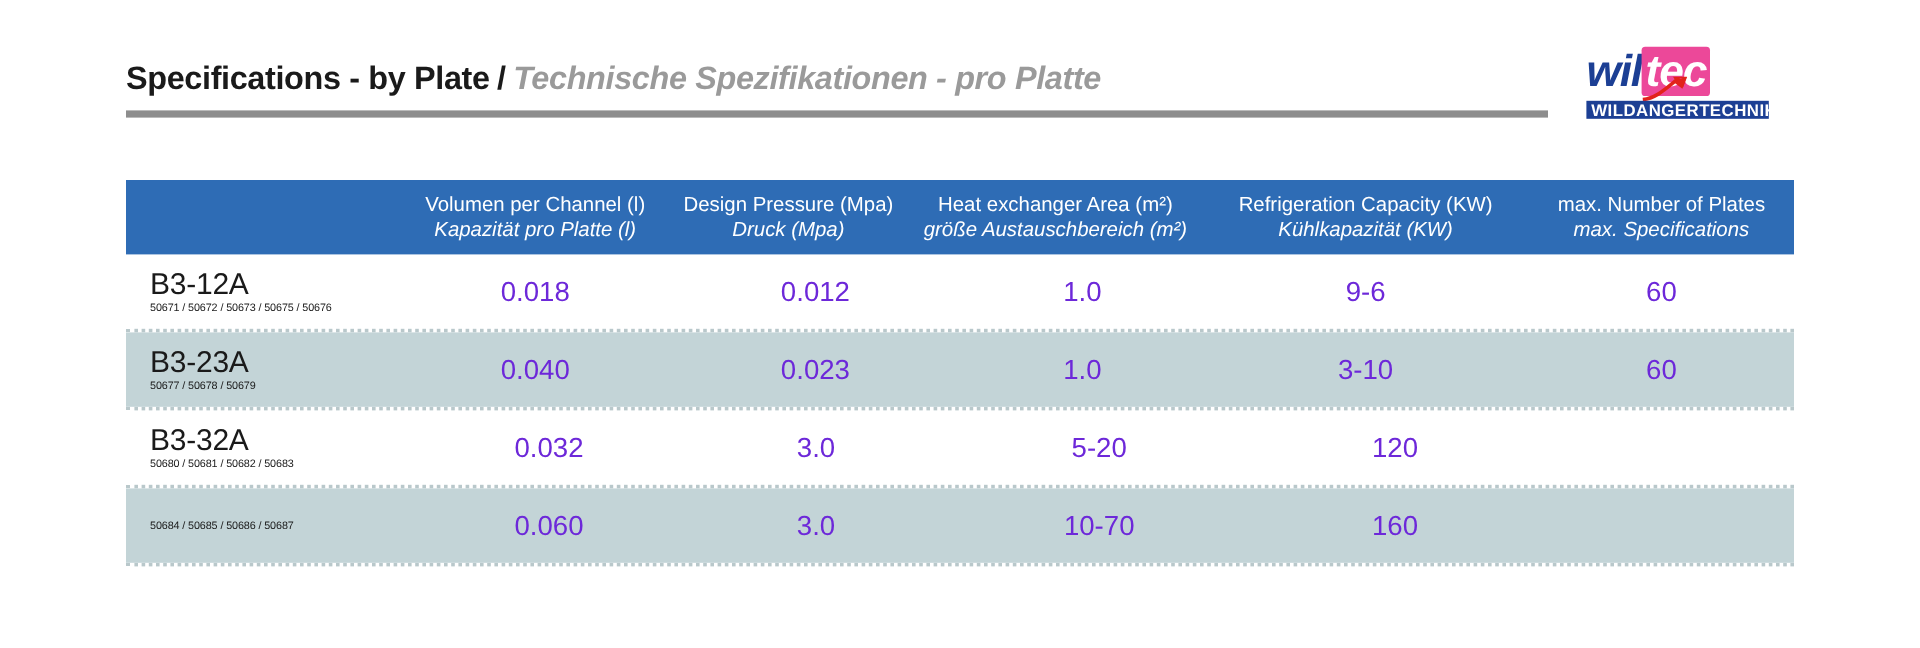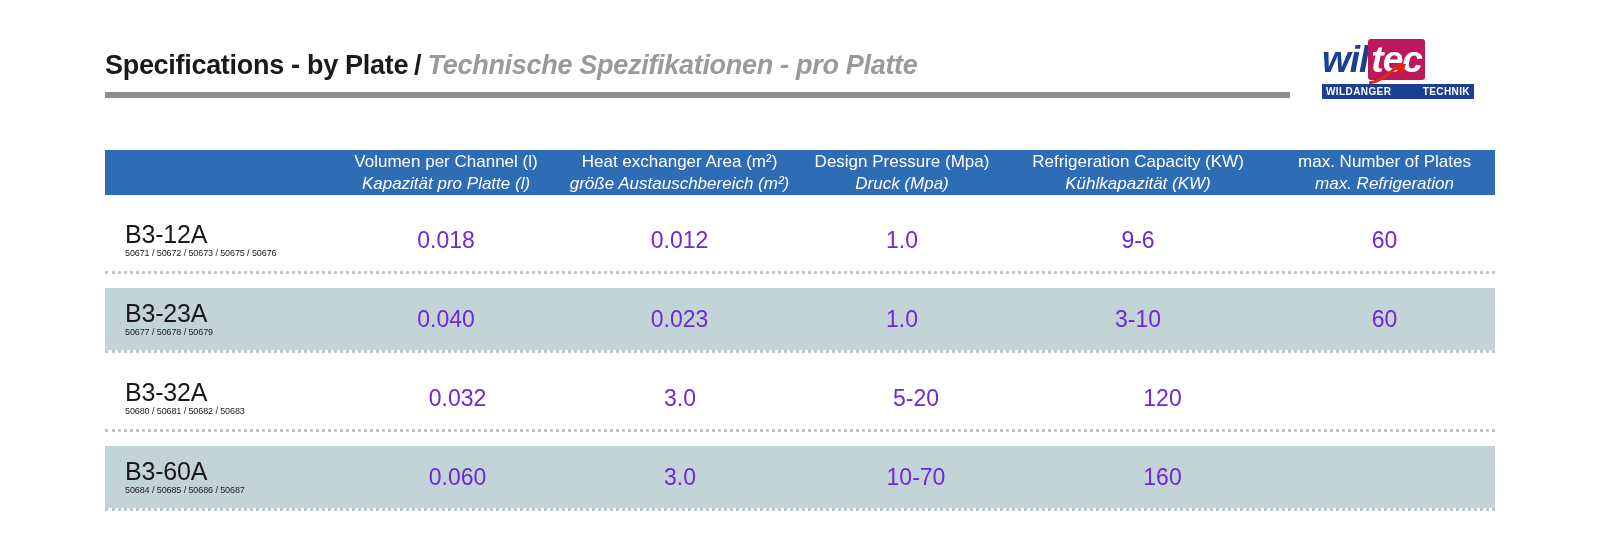--- a/index.html
+++ b/index.html
@@ -75,40 +75,40 @@
     height: 44px;
     font-size: 37px;
     font-weight: bold;
     font-style: italic;
     color: #1c3f94;
     letter-spacing: -1px;
     line-height: 44px;
   }
   .logo-tec {
     color: #ffffff;
-    background: #be185d;
+    background: #ec4899;
     padding: 0 3px;
     border-radius: 3px;
   }
   .logo-swoosh {
     position: absolute;
     left: 46px;
     top: 26px;
     width: 46px;
     height: 22px;
   }
   .logo-bar {
     position: absolute;
     left: 0;
     top: 46px;
     width: 152px;
     height: 15px;
     background: #1c3f94;
     color: #ffffff;
-    font-size: 10px;
+    font-size: 14px;
     font-weight: bold;
     letter-spacing: 0.4px;
     display: flex;
     align-items: center;
     justify-content: space-between;
     padding: 0 4px;
     box-sizing: border-box;
   }
 
   
@@ -119,21 +119,21 @@
     width: 1390px;
   }
   .row {
     display: flex;
     width: 100%;
     box-sizing: border-box;
   }
   .thead {
     background: #2e6cb5;
     color: #ffffff;
-    height: 45px;
+    height: 62px;
     align-items: center;
   }
   .th {
     text-align: center;
     line-height: 1.25;
     font-size: 17px;
     padding: 0 4px;
     box-sizing: border-box;
   }
   .th .de {
@@ -144,21 +144,20 @@
   .c-1      { width: 222px; }
   .c-2      { width: 245px; }
   .c-3      { width: 200px; }
   .c-4      { width: 272px; }
   .c-5      { width: 221px; }
 
   .drow {
     height: 62px;
     align-items: center;
     position: relative;
-    margin-top: 14px;
   }
   .drow.alt { background: #c3d4d7; }
   .dotted {
     width: 1390px;
     height: 0;
     border-bottom: 3px dotted #b9c8cb;
   }
   .model-cell {
     padding-left: 20px;
     box-sizing: border-box;
@@ -211,35 +210,35 @@
   </div>
 
   <div class="table">
 
     <div class="row thead">
       <div class="th c-model"></div>
       <div class="th c-1">
         <span>Volumen per Channel (l)</span>
         <span class="de">Kapazität pro Platte (l)</span>
       </div>
+      <div class="th c-3">
+        <span>Design Pressure (Mpa)</span>
+        <span class="de">Druck (Mpa)</span>
+      </div>
       <div class="th c-2">
         <span>Heat exchanger Area (m²)</span>
         <span class="de">größe Austauschbereich (m²)</span>
       </div>
-      <div class="th c-3">
-        <span>Design Pressure (Mpa)</span>
-        <span class="de">Druck (Mpa)</span>
-      </div>
       <div class="th c-4">
         <span>Refrigeration Capacity (KW)</span>
         <span class="de">Kühlkapazität (KW)</span>
       </div>
       <div class="th c-5">
         <span>max. Number of Plates</span>
-        <span class="de">max. Refrigeration</span>
+        <span class="de">max. Specifications</span>
       </div>
     </div>
 
     <div class="row drow">
       <div class="c-model model-cell">
         <div class="model-name">B3-12A</div>
         <div class="model-skus">50671 / 50672 / 50673 / 50675 / 50676</div>
       </div>
       <div class="td c-1">0.018</div>
       <div class="td c-2">0.012</div>
@@ -269,21 +268,20 @@
       </div>
       <div class="td c-2">0.032</div>
       <div class="td c-3">3.0</div>
       <div class="td c-4">5-20</div>
       <div class="td c-5">120</div>
     </div>
     <div class="dotted"></div>
 
     <div class="row drow alt">
       <div class="c-model model-cell">
-        <div class="model-name">B3-60A</div>
         <div class="model-skus">50684 / 50685 / 50686 / 50687</div>
       </div>
       <div class="td c-2">0.060</div>
       <div class="td c-3">3.0</div>
       <div class="td c-4">10-70</div>
       <div class="td c-5">160</div>
     </div>
     <div class="dotted"></div>
 
   </div>

